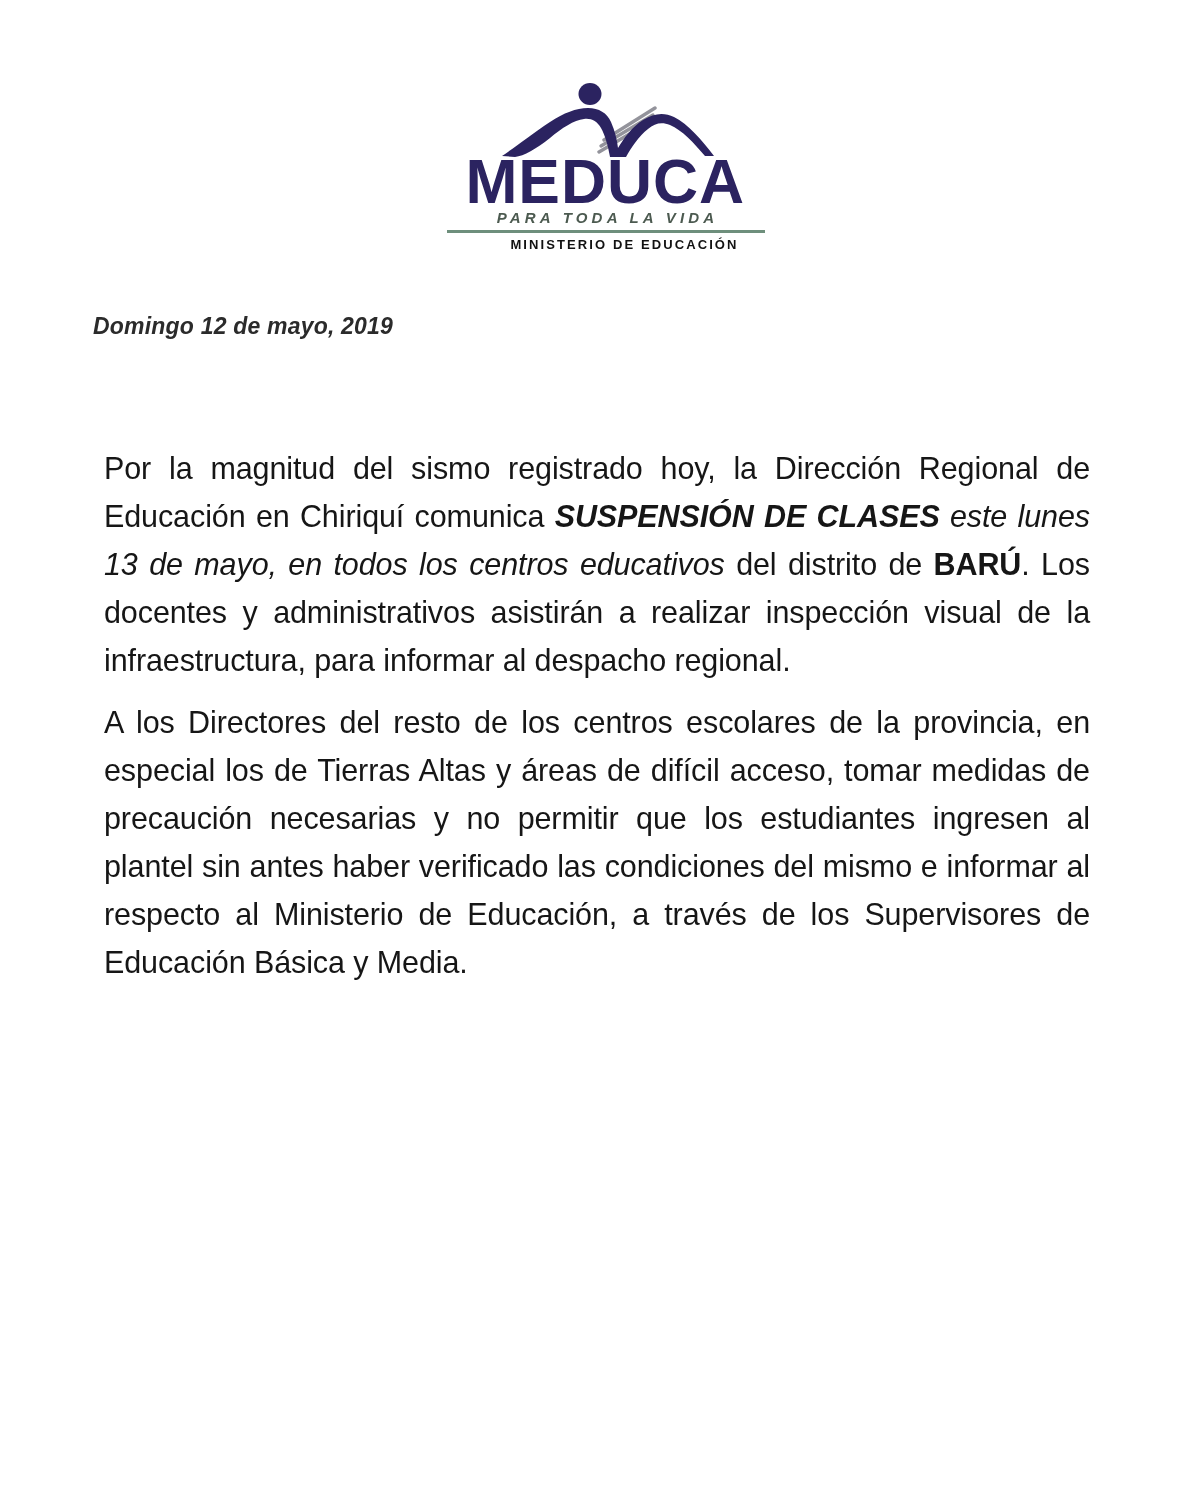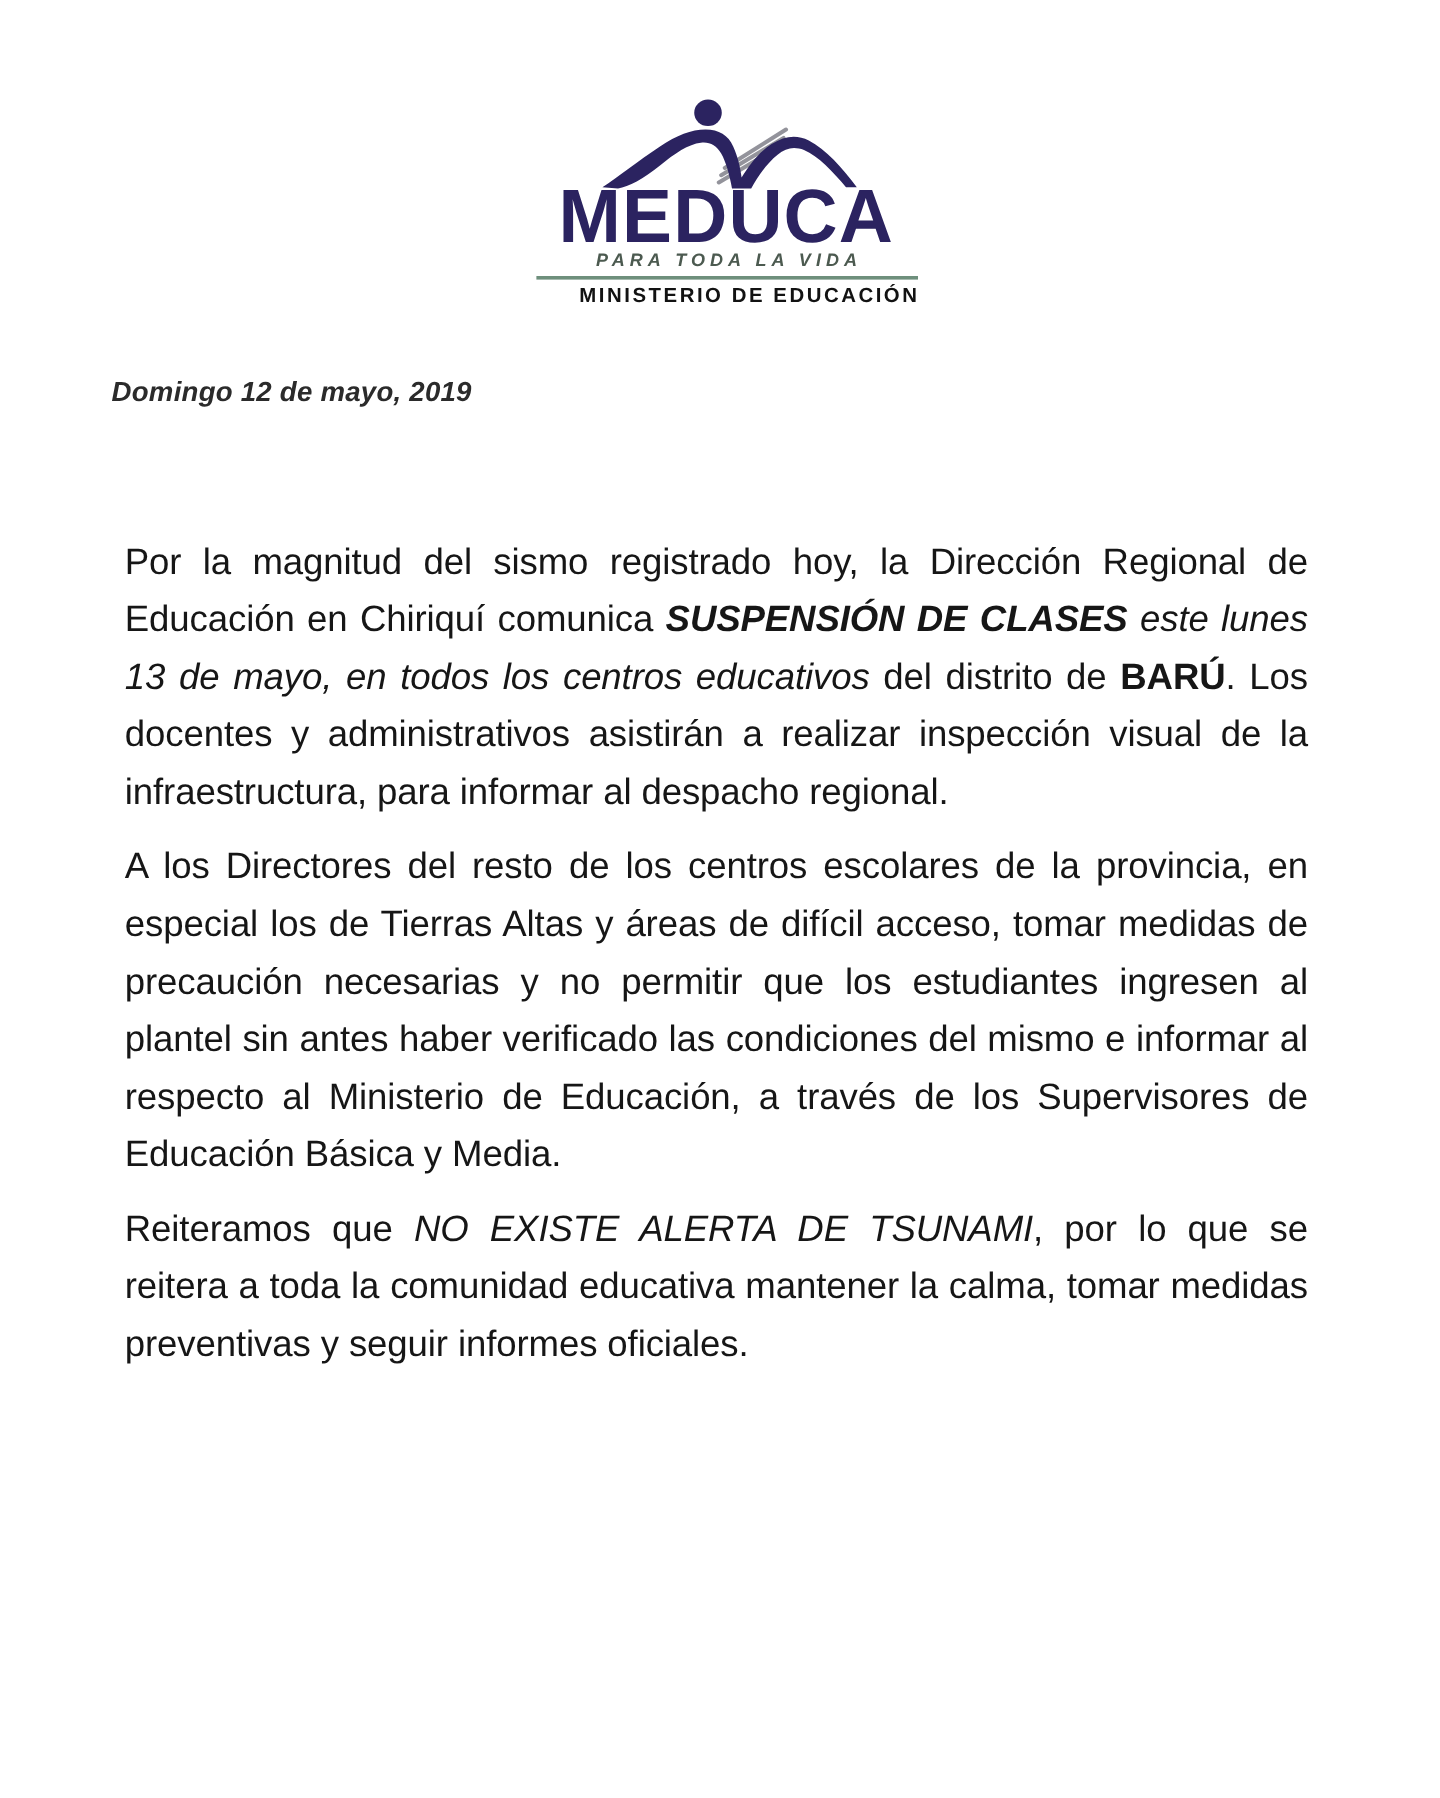--- a/index.html
+++ b/index.html
@@ -63,21 +63,21 @@
   }
   .logo-rule {
     width: 318px;
     height: 3px;
     background: #6e8f7c;
     margin-top: 4px;
   }
   .logo-ministry {
     font-family: "Liberation Sans", sans-serif;
     font-weight: bold;
-    font-size: 17px;
+    font-size: 13px;
     letter-spacing: 2.1px;
     color: #121212;
     text-align: center;
     margin-top: 4px;
     white-space: nowrap;
     padding-left: 38px;
   }
 
   
   .doc-date {
@@ -146,14 +146,13 @@
     <div class="logo-rule" style="background: rgb(110, 143, 124);"></div>
     <div class="logo-ministry" style="color: rgb(18, 18, 18);">MINISTERIO DE EDUCACIÓN</div>
   </div>
 </div>
 
 <div class="doc-date">Domingo 12 de mayo, 2019</div>
 
 <div class="doc-body">
   <p class="doc-para">Por la magnitud del sismo registrado hoy, la Dirección Regional de Educación en Chiriquí comunica <span class="em-bold-italic">SUSPENSIÓN DE CLASES</span> <span class="em-italic">este lunes 13 de mayo, en todos los centros educativos</span> del distrito de <span class="em-bold">BARÚ</span>. Los docentes y administrativos asistirán a realizar  inspección visual de la infraestructura, para informar al despacho regional.</p>
   <p class="doc-para">A los Directores del resto de los centros escolares de la provincia, en especial los de Tierras Altas y áreas de difícil acceso, tomar medidas de precaución necesarias y no permitir que los estudiantes ingresen al plantel sin antes haber verificado las condiciones del mismo e informar al respecto al Ministerio de Educación, a través de los Supervisores de Educación Básica y Media.</p>
-  <p class="doc-para">Reiteramos que <span class="em-italic">NO EXISTE ALERTA DE TSUNAMI</span>, por lo que se reitera a toda la comunidad educativa mantener la calma, tomar medidas preventivas y seguir informes oficiales.</p>
 </div>
 
 </body></html>

